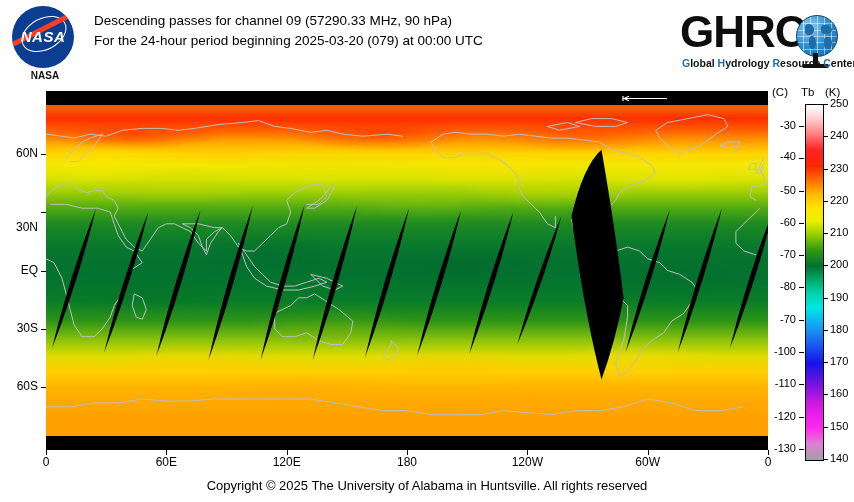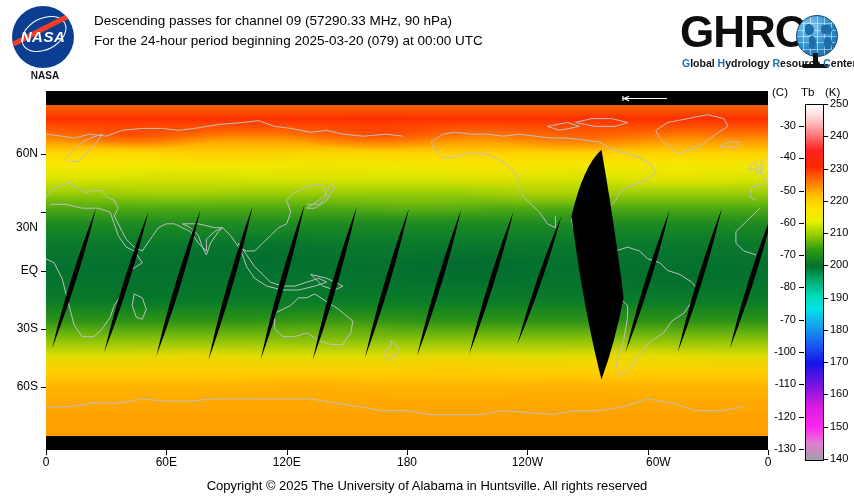--- a/index.html
+++ b/index.html
@@ -199,21 +199,21 @@
     <div class="lon-lbl" style="left: 23px;">0</div>
     <div class="lon-tick" style="left: 166.333px;"></div>
     <div class="lon-lbl" style="left: 143.333px;">60E</div>
     <div class="lon-tick" style="left: 286.667px;"></div>
     <div class="lon-lbl" style="left: 263.667px;">120E</div>
     <div class="lon-tick" style="left: 407px;"></div>
     <div class="lon-lbl" style="left: 384px;">180</div>
     <div class="lon-tick" style="left: 527.333px;"></div>
     <div class="lon-lbl" style="left: 504.333px;">120W</div>
     <div class="lon-tick" style="left: 647.667px;"></div>
-    <div class="lon-lbl" style="left: 624.667px; text-align: right;">60W</div>
+    <div class="lon-lbl" style="left: 624.667px;">60W</div>
     <div class="lon-tick" style="left: 768px;"></div>
     <div class="lon-lbl" style="left: 745px;">0</div>
   </div>
 
 <div id="copyright">Copyright © 2025 The University of Alabama in Huntsville.  All rights reserved</div>
 
 <div id="cb-head-c">(C)</div>
 <div id="cb-head-t">Tb</div>
 <div id="cb-head-k">(K)</div>
 <div id="cb-bar">

